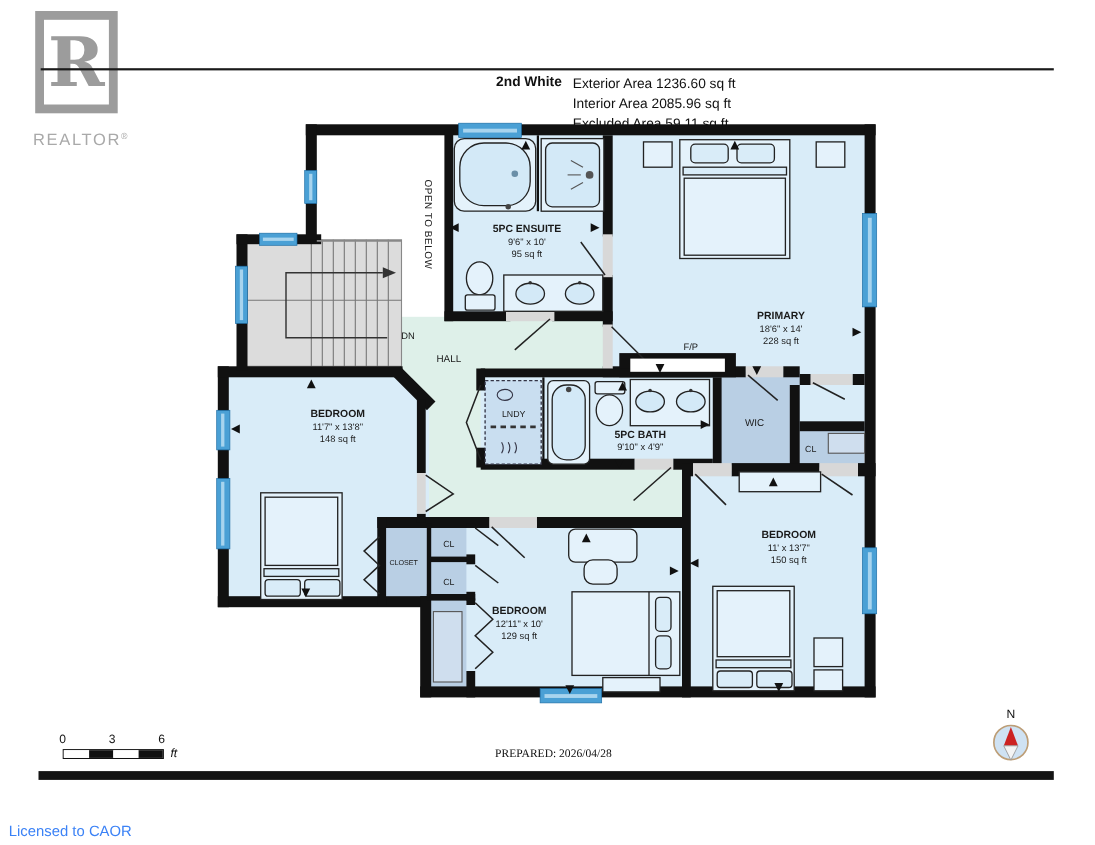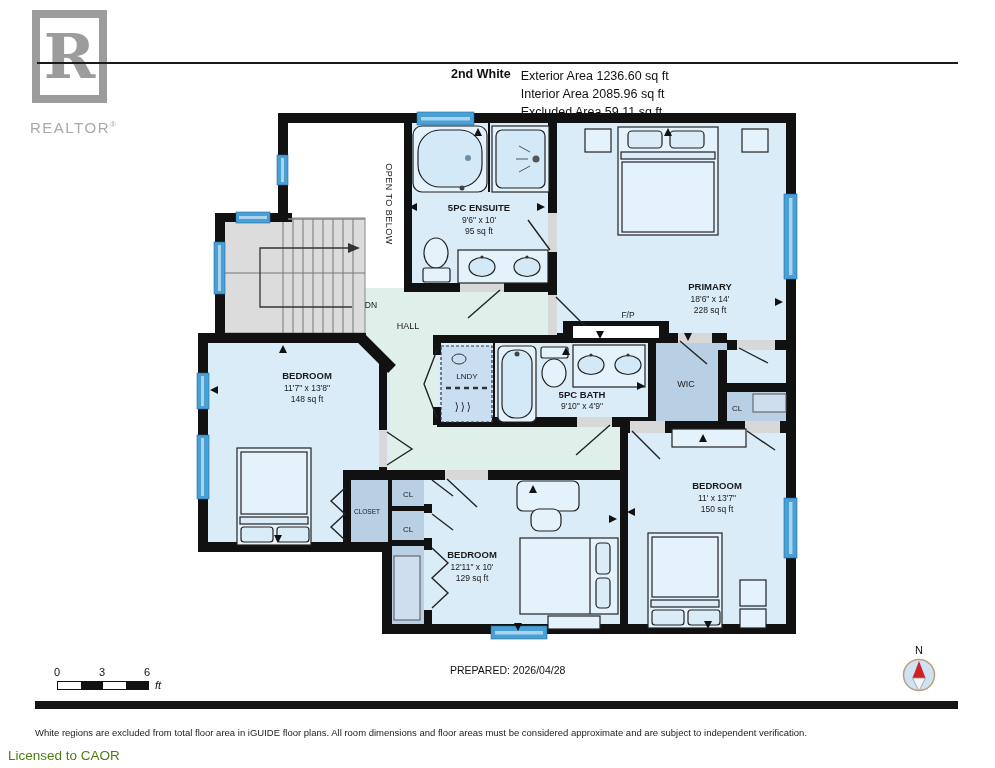--- a/index.html
+++ b/index.html
@@ -16,26 +16,26 @@
   #header-rule{left:37px;top:62px;width:921px;height:2px;background:#1a1a1a;z-index:5;}
   #floor-info{left:451px;top:67px;display:flex;gap:10px;font-size:12.5px;}
   #floor-info .fl{font-weight:bold;}
   #floor-info .areas div{line-height:18px;}
   
   #scalebar{left:57px;top:666px;width:120px;height:26px;font-size:11px;}
   #scalebar .tick{position:absolute;top:0;transform:translateX(-50%);}
   #scalebar .bar{position:absolute;top:15px;left:0;width:90px;height:7px;border:1px solid #111;display:flex;}
   #scalebar .seg{flex:1;height:100%;}
   #scalebar .unit{position:absolute;left:98px;top:13px;font-style:italic;}
-  #prepared{left:450px;top:664px;font-size:10.5px;}
+  #prepared{left:450px;top:680px;font-size:10.5px;font-family:Liberation Serif, serif;}
   #compass{left:896px;top:644px;width:46px;text-align:center;}
   #compass .n{font-size:11px;display:block;line-height:12px;}
   #footer-bar{left:35px;top:701px;width:923px;height:8px;background:#141414;}
   #disclaimer{left:35px;top:727px;width:930px;font-size:9.5px;color:#222;white-space:nowrap;}
-  #license{left:8px;top:748px;font-size:13.5px;color:#4d7c0f;}
+  #license{left:8px;top:748px;font-size:13.5px;color:#3b82f6;}
   svg text{font-family:"Liberation Sans",sans-serif;fill:#1a1a1a;}
 </style>
 </head>
 <body>
 
 <div id="page">
 
   <div id="logo" class="abs">
     <span class="r">R</span>
   </div>
@@ -376,15 +376,14 @@
   <div id="compass" class="abs">
     <span class="n">N</span>
     <svg width="46" height="40" viewBox="0 0 46 40">
       <circle cx="23" cy="19" r="15.5" fill="#cfe2f3" stroke="#bd9e77" stroke-width="1.5"></circle>
       <polygon points="23,5 16.5,22 29.5,22" fill="#cc2222"></polygon>
       <polygon points="16.5,22 29.5,22 23,35" fill="#f4f4f4" stroke="#999" stroke-width="0.8"></polygon>
     </svg>
   </div>
 
   <div id="footer-bar" class="abs"></div>
-  <div id="disclaimer" class="abs">White regions are excluded from total floor area in iGUIDE floor plans. All room dimensions and floor areas must be considered approximate and are subject to independent verification.</div>
   <div id="license" class="abs">Licensed to CAOR</div>
 </div>
 
 </body></html>

